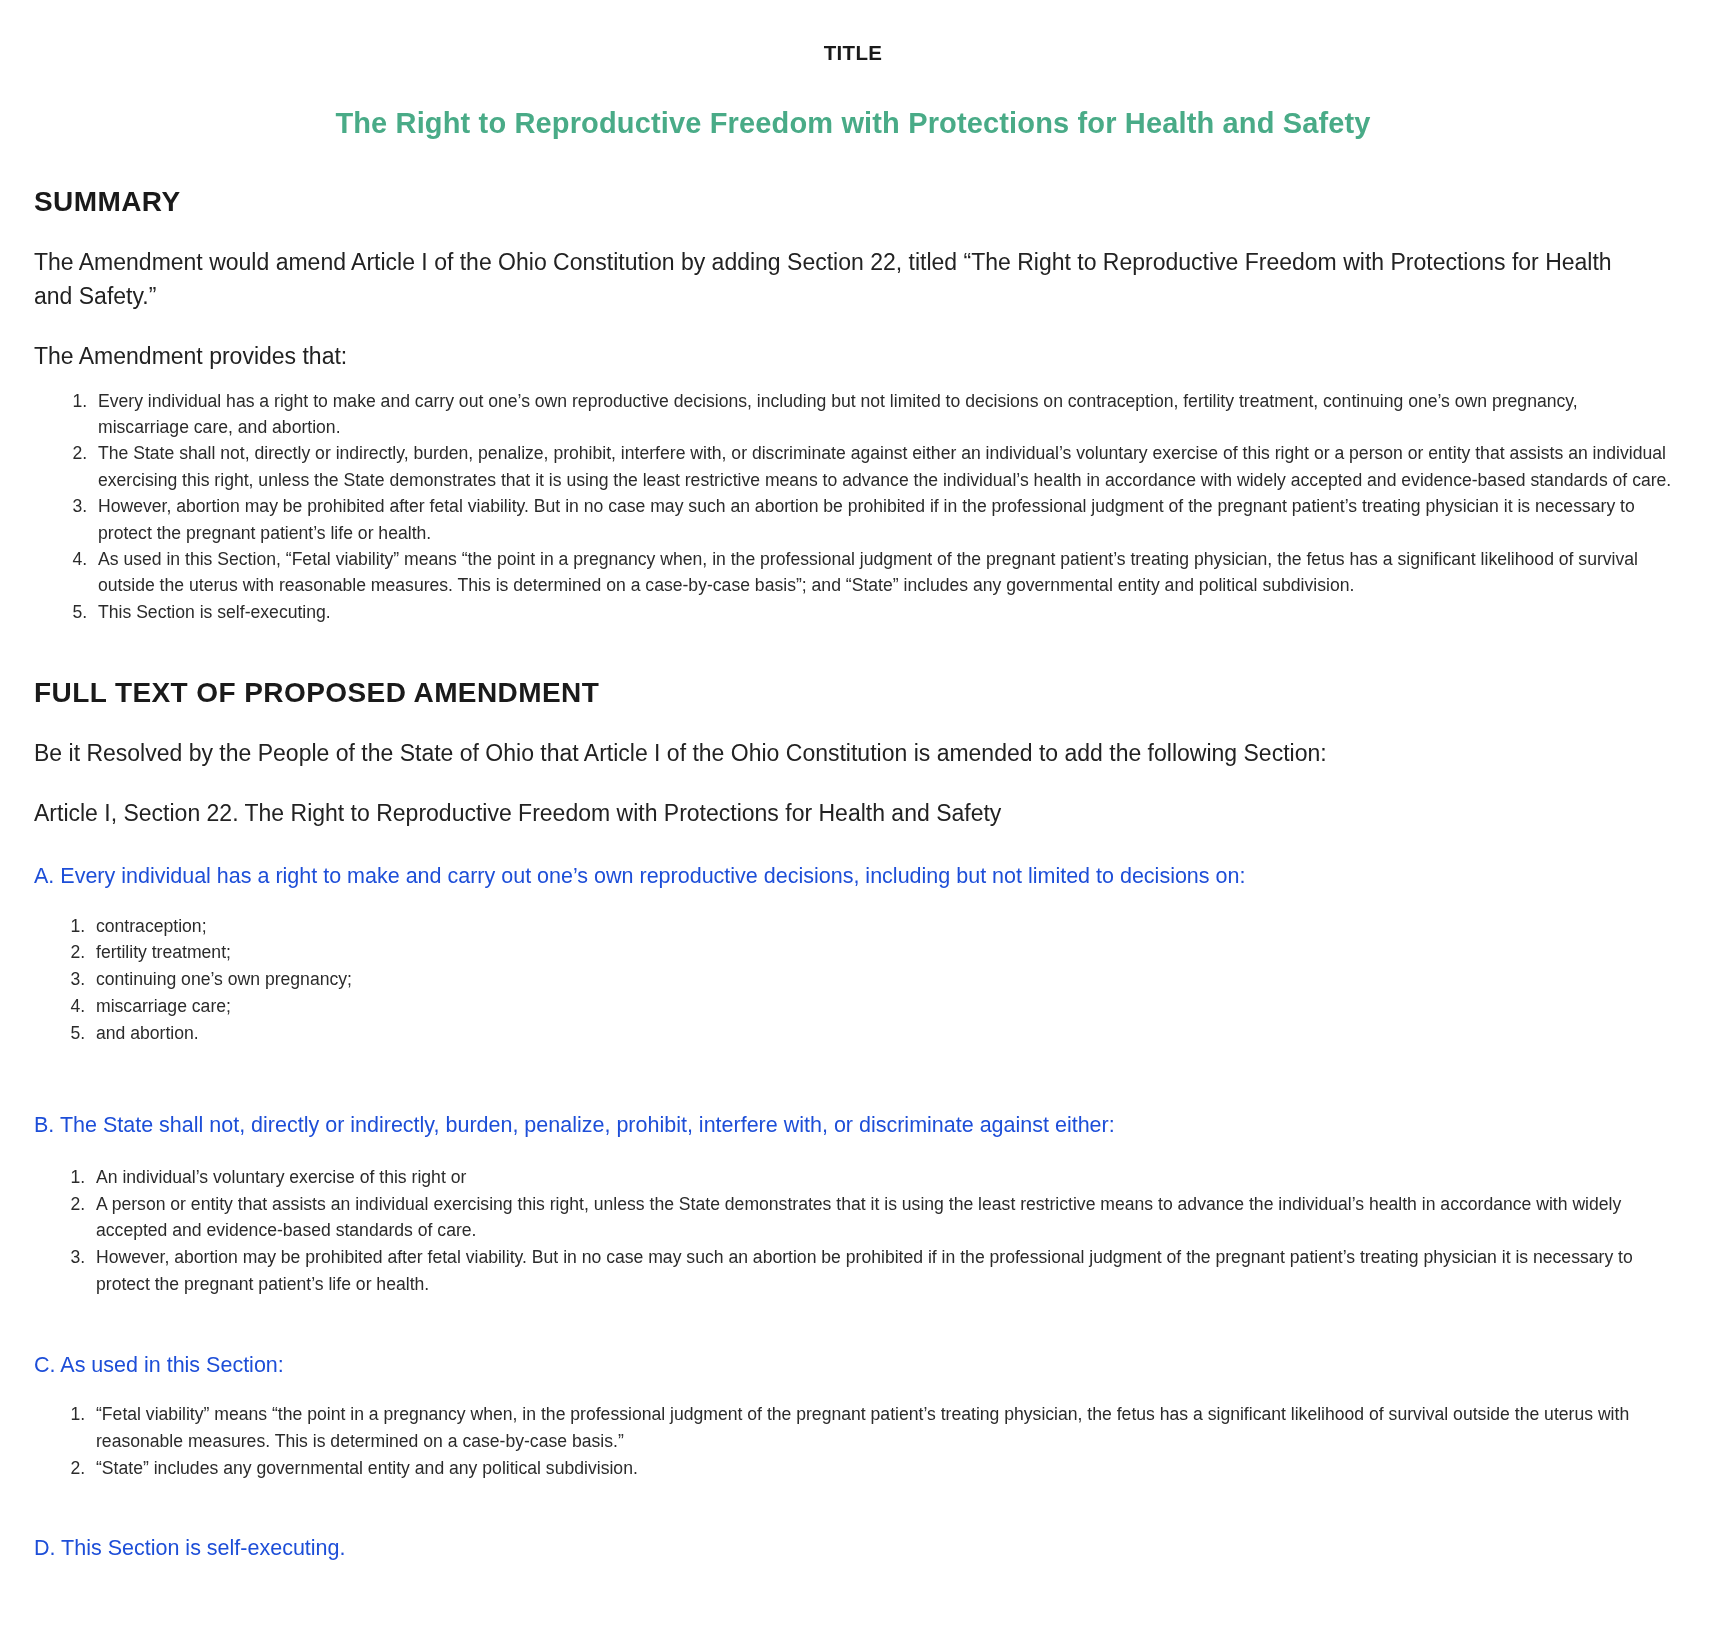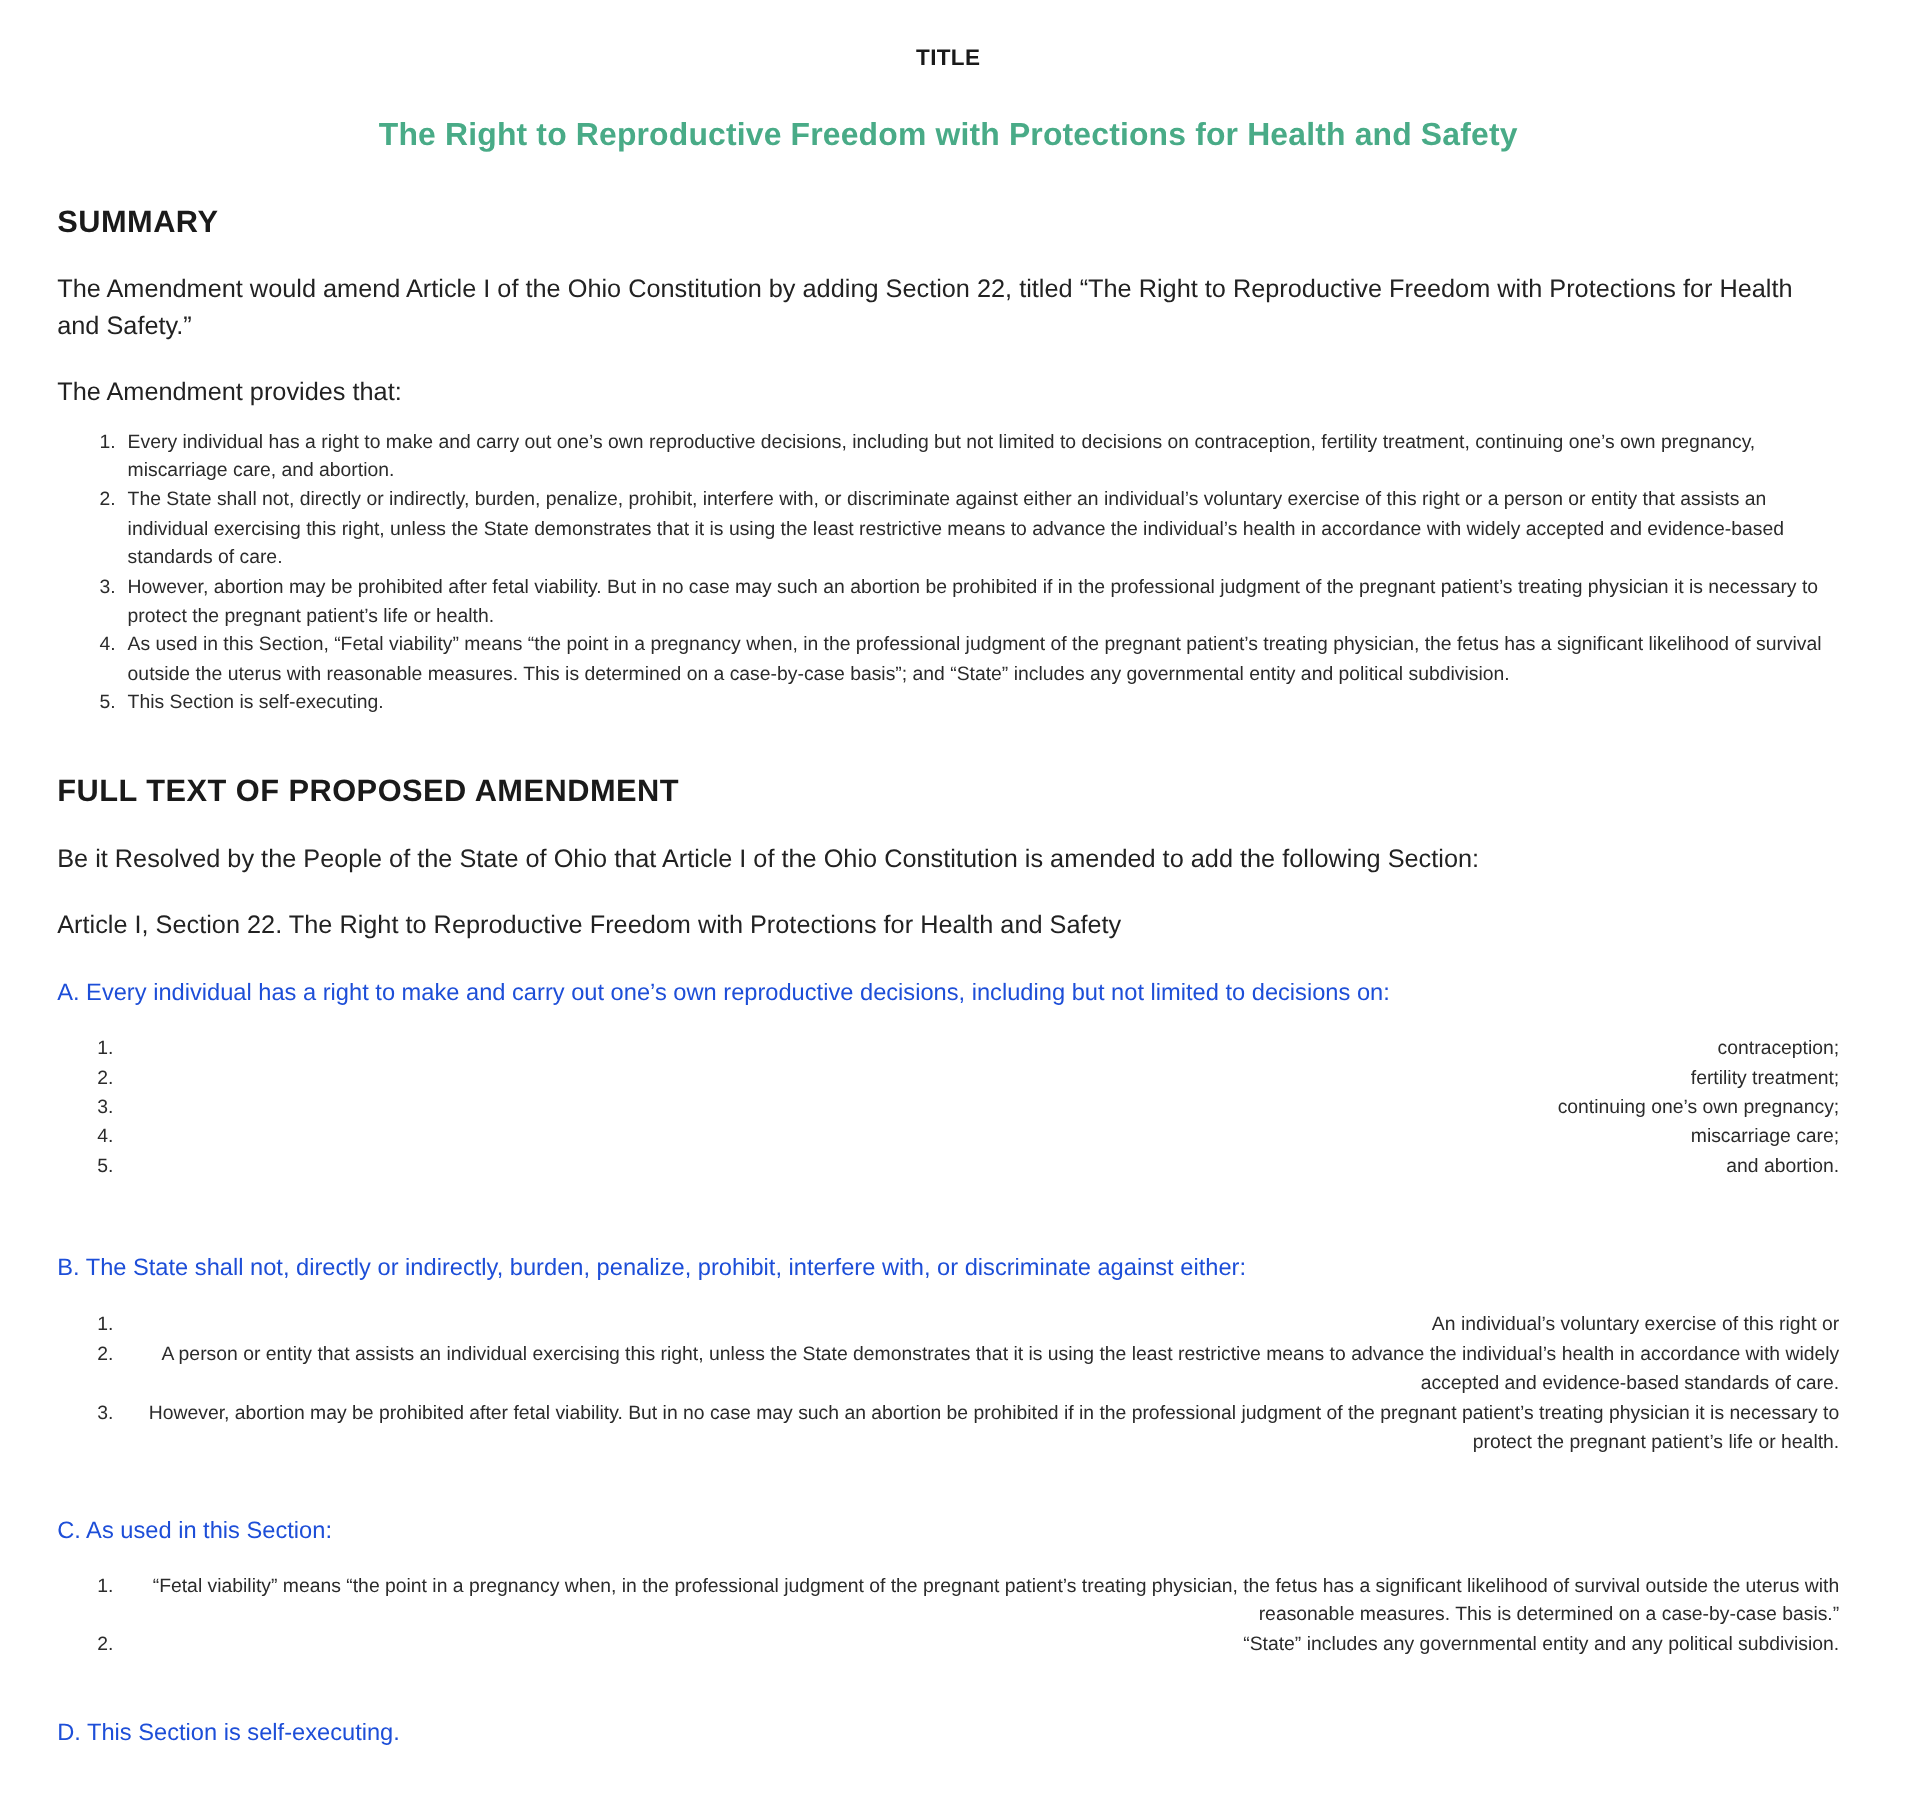--- a/index.html
+++ b/index.html
@@ -11,21 +11,21 @@
   body {
     font-family: "Liberation Sans", sans-serif;
     color: #1a1a1a;
     -webkit-font-smoothing: antialiased;
   }
   .page {
     width: 1734px;
     min-height: 1642px;
     box-sizing: border-box;
     background: #ffffff;
-    padding: 26px 62px 40px 52px;
+    padding: 26px 62px 40px 34px;
     position: relative;
   }
 
   
   .doc-label {
     text-align: center;
     font-size: 20.5px;
     font-weight: bold;
     letter-spacing: 0.015em;
     color: #1a1a1a;
@@ -82,21 +82,20 @@
   ol.num-list > li {
     font-size: 17.6px;
     line-height: 1.5;
     color: #2b2b2b;
     margin: 0 0 0 0;
     padding-left: 6px;
   }
   ol.num-list.sub {
     margin-top: 20px;
     padding-left: 56px;
-    text-align: right;
   }
   ol.num-list.sub > li {
     font-size: 17.6px;
     line-height: 1.52;
   }
   ol.num-list.wide > li {
     max-width: 1586px;
   }
   ol.num-list.b-list {
     margin-top: 22px;

